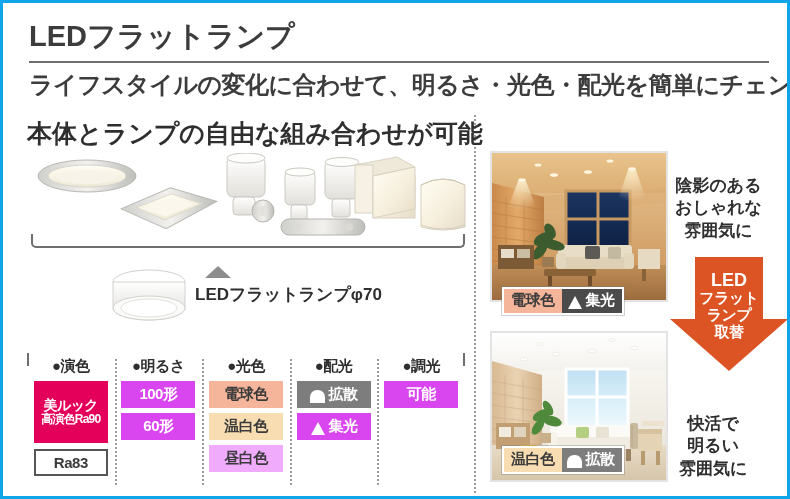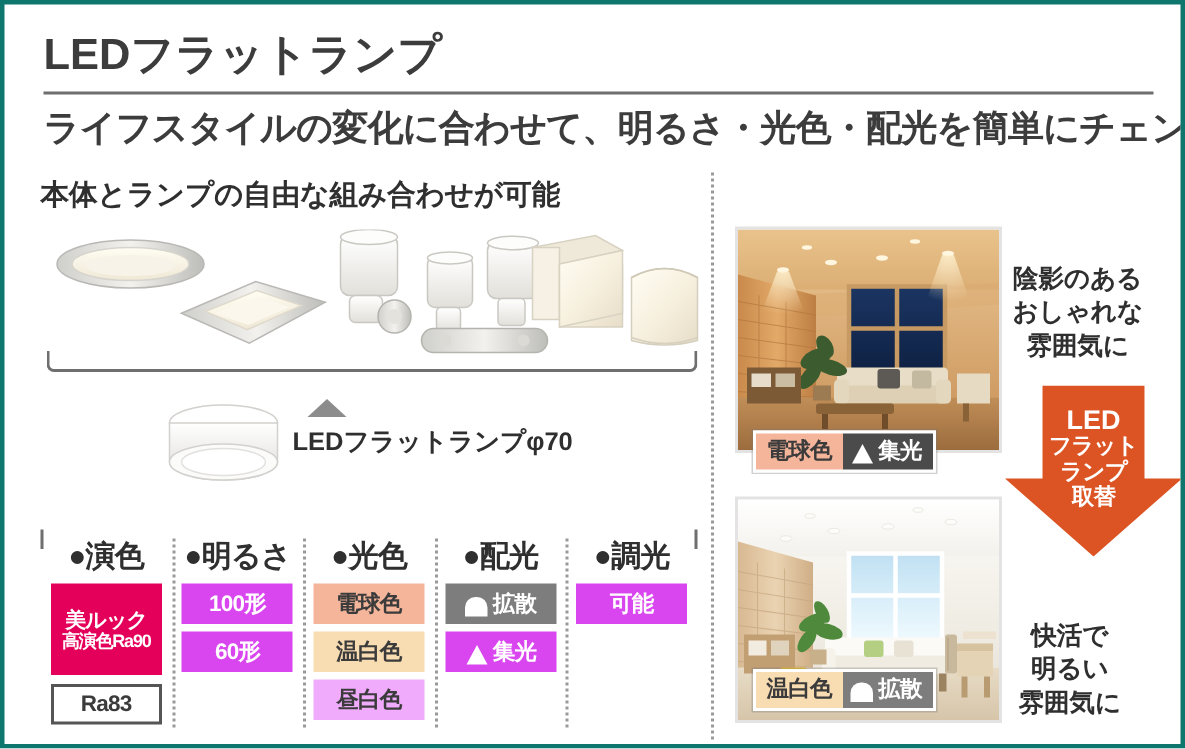--- a/index.html
+++ b/index.html
@@ -7,21 +7,21 @@
   html, body {
     width: 790px; height: 499px;
     background: #ffffff;
     font-family: "Liberation Sans", "DejaVu Sans", sans-serif;
     overflow: hidden;
   }
   #page {
     position: relative;
     width: 790px; height: 499px;
     background: #ffffff;
-    border: 3px solid #0f766e;
+    border: 3px solid #0ea5e9;
     overflow: hidden;
   }
 
   
   .hdr-title {
     position: absolute; left: 26px; top: 14px;
     font-size: 29px; font-weight: bold; color: #3c3c3c;
     letter-spacing: 0px; white-space: nowrap;
   }
   .hdr-rule {
@@ -37,21 +37,21 @@
   
   .panel-divider {
     position: absolute; left: 471px; top: 112px;
     width: 0; height: 378px;
     border-left: 2px dotted #9a9a9a;
   }
 
   
   .left-head {
     position: absolute; left: 24px; top: 114px;
-    font-size: 19px; font-weight: bold; color: #2f2f2f;
+    font-size: 25px; font-weight: bold; color: #2f2f2f;
     white-space: nowrap;
   }
 
   .fixtures {
     position: absolute; left: 26px; top: 150px;
     width: 440px; height: 95px;
   }
 
   
   .bracket {
@@ -103,21 +103,21 @@
     display: flex; flex-direction: column; align-items: center;
     position: relative;
   }
   .spec-col + .spec-col::before {
     content: "";
     position: absolute; left: 0; top: 2px;
     height: 126px; width: 0;
     border-left: 2px dotted #9a9a9a;
   }
   .col-head {
-    font-size: 20px; font-weight: bold; color: #2f2f2f;
+    font-size: 15px; font-weight: bold; color: #2f2f2f;
     white-space: nowrap; margin-bottom: 5px; letter-spacing: -0.5px;
   }
   .chip {
     width: 74px; height: 27px;
     margin-bottom: 5px;
     display: flex; align-items: center; justify-content: center;
     font-size: 15px; font-weight: bold;
     white-space: nowrap; letter-spacing: -0.5px;
   }
   .chip-dark   { background: #d946ef; color: #ffffff; }

